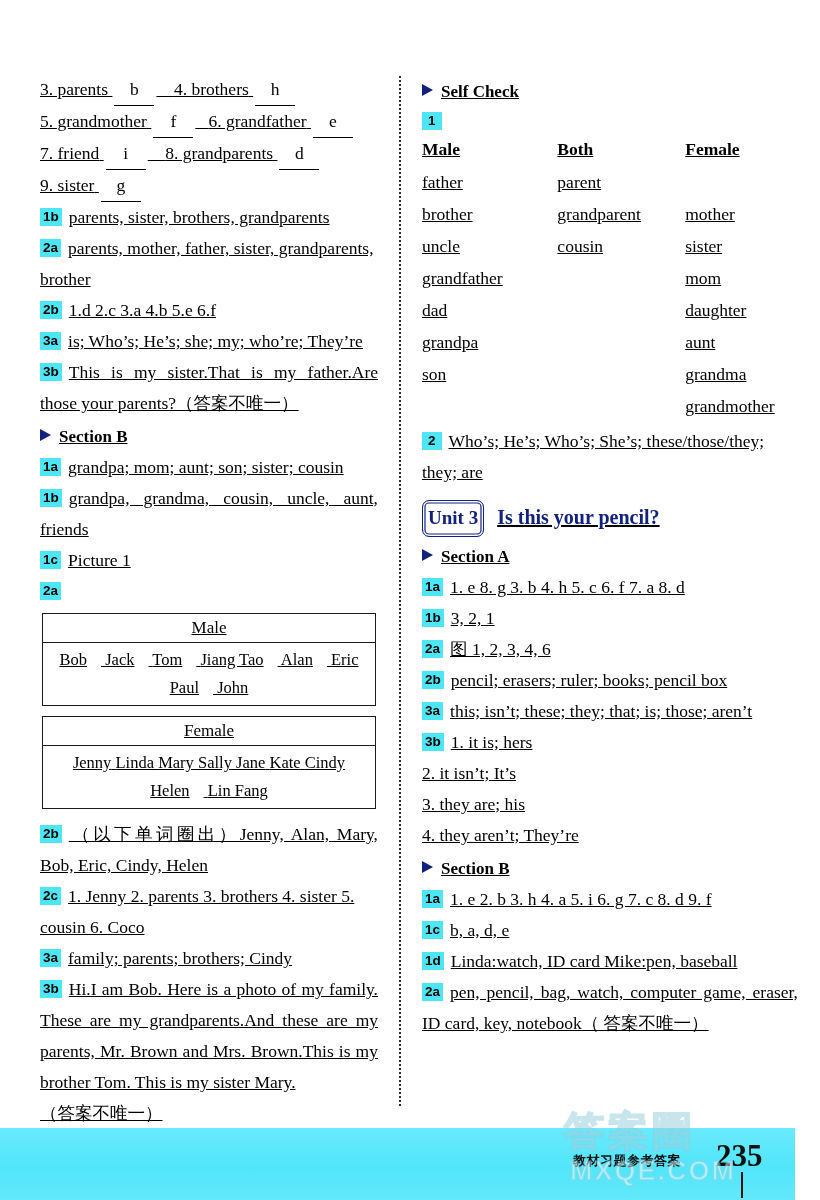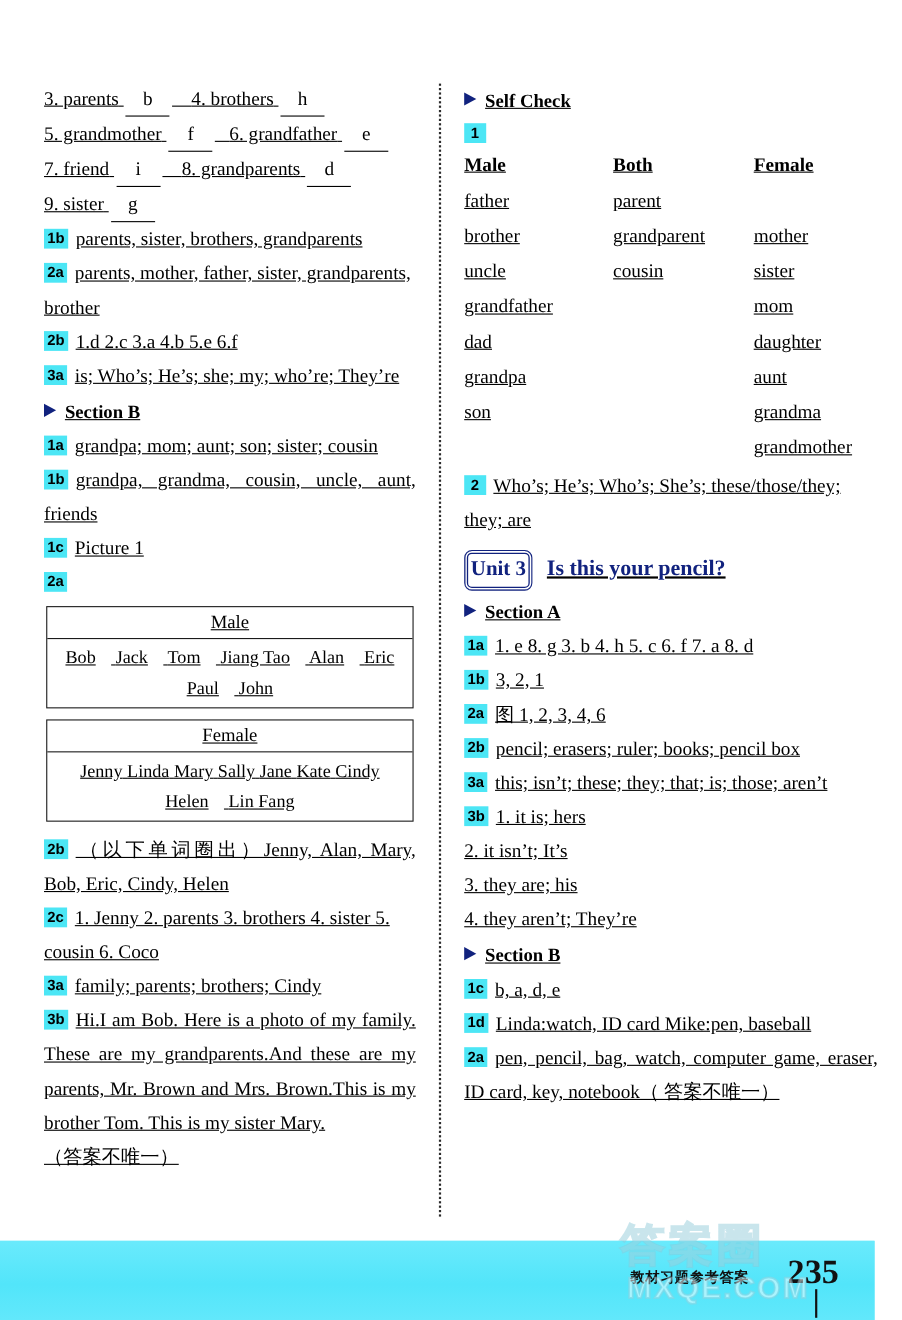--- a/index.html
+++ b/index.html
@@ -265,20 +265,23 @@
       </div>
 
       <div class="line">
         <span class="badge">2b</span><span>1.d   2.c   3.a   4.b   5.e   6.f</span>
       </div>
 
       <div class="line">
         <span class="badge">3a</span><span>is; Who’s; He’s; she; my; who’re; They’re</span>
       </div>
 
+      <div class="line just">
+        <span class="badge">3b</span><span>This is my sister.That is my father.Are those your parents?（答案不唯一）</span>
+      </div>
 
       <div class="section-head">
         <span class="tri"></span><span>Section B</span>
       </div>
 
       <div class="line">
         <span class="badge">1a</span><span>grandpa; mom; aunt; son; sister; cousin</span>
       </div>
 
       <div class="line just">
@@ -446,20 +449,23 @@
       </div>
       <div class="line">
         <span>4. they aren’t; They’re</span>
       </div>
 
       <div class="section-head">
         <span class="tri"></span><span>Section B</span>
       </div>
 
       <div class="line">
+        <span class="badge">1a</span><span>1. e   2. b   3. h   4. a   5. i   6. g   7. c   8. d   9. f</span>
+      </div>
+      <div class="line">
         <span class="badge">1c</span><span>b, a, d, e</span>
       </div>
       <div class="line">
         <span class="badge">1d</span><span>Linda:watch, ID card Mike:pen, baseball</span>
       </div>
       <div class="line just">
         <span class="badge">2a</span><span>pen, pencil, bag, watch, computer game, eraser, ID card, key, notebook（ 答案不唯一）</span>
       </div>
 
     </div>

